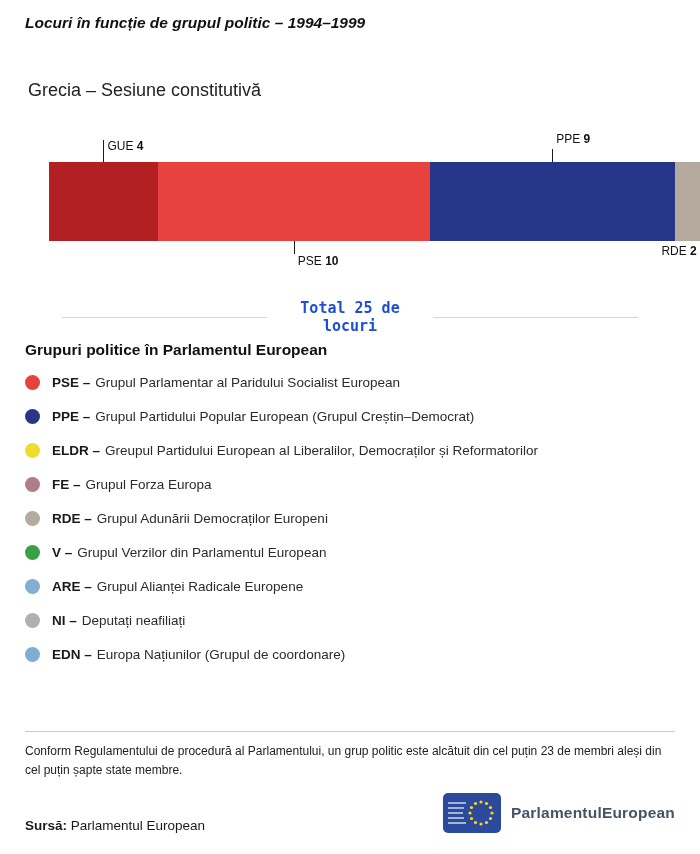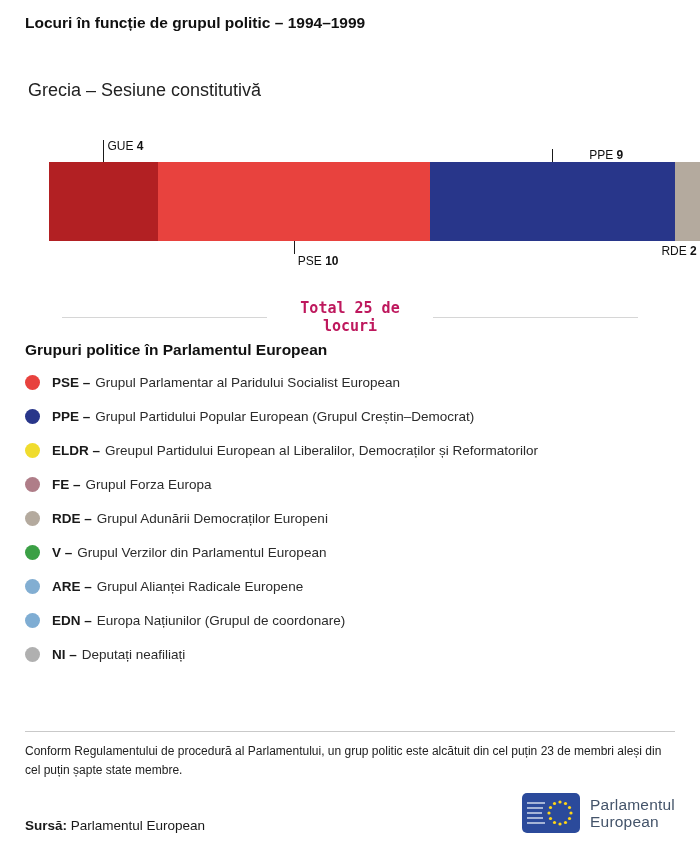--- a/index.html
+++ b/index.html
@@ -1,53 +1,53 @@
 <!DOCTYPE html>
 <html style="--flag-blue: #2B4A9B; --flag-line: #CFD8EA; --star-yellow: #FFD617; --logo-text: #44546A;"><head>
 <meta charset="utf-8">
 <style>
   * { margin:0; padding:0; box-sizing:border-box; }
   html,body { width:700px; height:854px; }
   body {
     position:relative; background:#ffffff; overflow:hidden;
     font-family:"Liberation Sans", sans-serif; color:#1a1a1a;
   }
-  .title { position:absolute; left:25px; top:14px; font-size:15.5px; font-weight:700; color:#111; }
+  .title { position:absolute; left:25px; top:14px; font-size:15.5px; font-weight:700; color:#111;font-style:italic; }
   .subtitle { position:absolute; left:28px; top:45px; font-size:18px; font-weight:400; color:#222;margin-top:35px; }
 
   .chart { position:absolute; left:49px; top:130px; width:680px; height:150px; }
   .bar { position:absolute; left:0; top:32px; width:100%; height:79px; display:flex; }
   .seg { height:100%; }
   .callout { position:absolute; width:0; }
   .callout .line { position:absolute; left:0; width:1px; background:#1a1a1a; }
   .callout .label { position:absolute; white-space:nowrap; font-size:12px; color:#111; }
   .callout .label b { font-weight:700; }
   .callout.top { bottom:100%; }
   .callout.top .line { bottom:0; }
   .callout.bottom { top:100%; }
   .callout.bottom .line { top:0; }
 
   .total-row { position:absolute; left:25px; top:299px; width:650px; display:flex; align-items:center; gap:30px; padding:0 37px; }
   .total-rule { flex:1; height:1px; background:#d6d6d6; }
-  .total-text { width:106px; text-align:center; font-family:"DejaVu Sans Mono", monospace; font-weight:700; font-size:15px; line-height:1.2; color:#be185d; }
+  .total-text { width:106px; text-align:center; font-family:"DejaVu Sans Mono", monospace; font-weight:700; font-size:15px; line-height:1.2; color:#1d4ed8; }
 
   .legend-heading { position:absolute; left:25px; top:341px; font-size:15.5px; font-weight:700; color:#111; }
   .legend { position:absolute; left:25px; top:365px; list-style:none; }
   .legend-item { display:flex; align-items:center; height:34px; }
   .dot { width:15px; height:15px; border-radius:50%; flex:none; margin-right:12px; }
   .abbr { font-weight:700; font-size:13.5px; margin-right:5px; white-space:nowrap; }
   .desc { font-size:13.5px; color:#2b2b2b; white-space:nowrap; }
 
   .divider { position:absolute; left:25px; top:731px; width:650px; height:1px; background:#c9c9c9; border:none; }
   .note { position:absolute; left:25px; top:742px; width:648px; font-size:12px; line-height:1.55; color:#222; }
   .source { position:absolute; left:25px; top:818px; font-size:13.5px; color:#1a1a1a; }
   .source b { font-weight:700; }
 
   .logo { position:absolute; right:25px; top:793px; display:flex; align-items:center; gap:10px; }
-  .logo-text { display:flex; flex-direction:column; font-weight:400; font-size:15.5px; line-height:1.12; color:var(--logo-text,#44546a); letter-spacing:.2px; }
+  .logo-text { display:flex; flex-direction:row; font-weight:700; font-size:15.5px; line-height:1.12; color:var(--logo-text,#44546a); letter-spacing:.2px; }
   .flag-bg { fill:var(--flag-blue,#2b4a9b); }
   .flag-line { stroke:var(--flag-line,#cfd8ea); stroke-width:1.5; }
   .star { fill:var(--star-yellow,#ffd617); }
 </style>
 </head>
 <body>
 
 <div class="page">
 
   <h1 class="title">Locuri în funcție de grupul politic – 1994–1999</h1>
@@ -61,21 +61,21 @@
           <span class="label" style="bottom: 9px; left: 4px;"><span>GUE </span><b>4</b></span>
         </div>
         <div class="seg" style="width: 40%; background: rgb(232, 66, 62);"></div>
         <div class="callout bottom" style="left: 36%;">
           <i class="line" style="height: 13px;"></i>
           <span class="label" style="top: 13px; left: 4px;"><span>PSE </span><b>10</b></span>
         </div>
         <div class="seg" style="width: 36%; background: rgb(40, 54, 138);"></div>
         <div class="callout top" style="left: 74%;">
           <i class="line" style="height: 13px;"></i>
-          <span class="label" style="bottom: 0px; left: 4px; margin-left: 33px;"><span>PPE </span><b>9</b></span>
+          <span class="label" style="bottom: 16px; left: 4px;"><span>PPE </span><b>9</b></span>
         </div>
         <div class="seg" style="width: 8%; background: rgb(180, 170, 158);"></div>
         <div class="callout bottom" style="left: 96%;">
           <i class="line" style="height: 3px;"></i>
           <span class="label" style="top: 3px; right: 5px;"><span>RDE </span><b>2</b></span>
         </div>
       </div>
   </div>
 
   <div class="total-row">
@@ -115,28 +115,28 @@
     <span class="dot" style="background: rgb(59, 160, 69);"></span>
     <span class="abbr">V –</span>
     <span class="desc">Grupul Verzilor din Parlamentul European</span>
   </li>
       <li class="legend-item">
     <span class="dot" style="background: rgb(130, 174, 210);"></span>
     <span class="abbr">ARE –</span>
     <span class="desc">Grupul Alianței Radicale Europene</span>
   </li>
       <li class="legend-item">
+    <span class="dot" style="background: rgb(176, 176, 176);"></span>
+    <span class="abbr">NI –</span>
+    <span class="desc">Deputați neafiliați</span>
+  </li>
+      <li class="legend-item">
     <span class="dot" style="background: rgb(127, 173, 211);"></span>
     <span class="abbr">EDN –</span>
     <span class="desc">Europa Națiunilor (Grupul de coordonare)</span>
-  </li>
-      <li class="legend-item">
-    <span class="dot" style="background: rgb(176, 176, 176);"></span>
-    <span class="abbr">NI –</span>
-    <span class="desc">Deputați neafiliați</span>
   </li>
     </ul>
 
   <hr class="divider">
 
   <p class="note">Conform Regulamentului de procedură al Parlamentului, un grup politic este alcătuit din cel puțin 23 de membri aleși din cel puțin șapte state membre.</p>
 
   <p class="source"><b>Sursă:</b> <span>Parlamentul European</span></p>
 
   <div class="logo">

